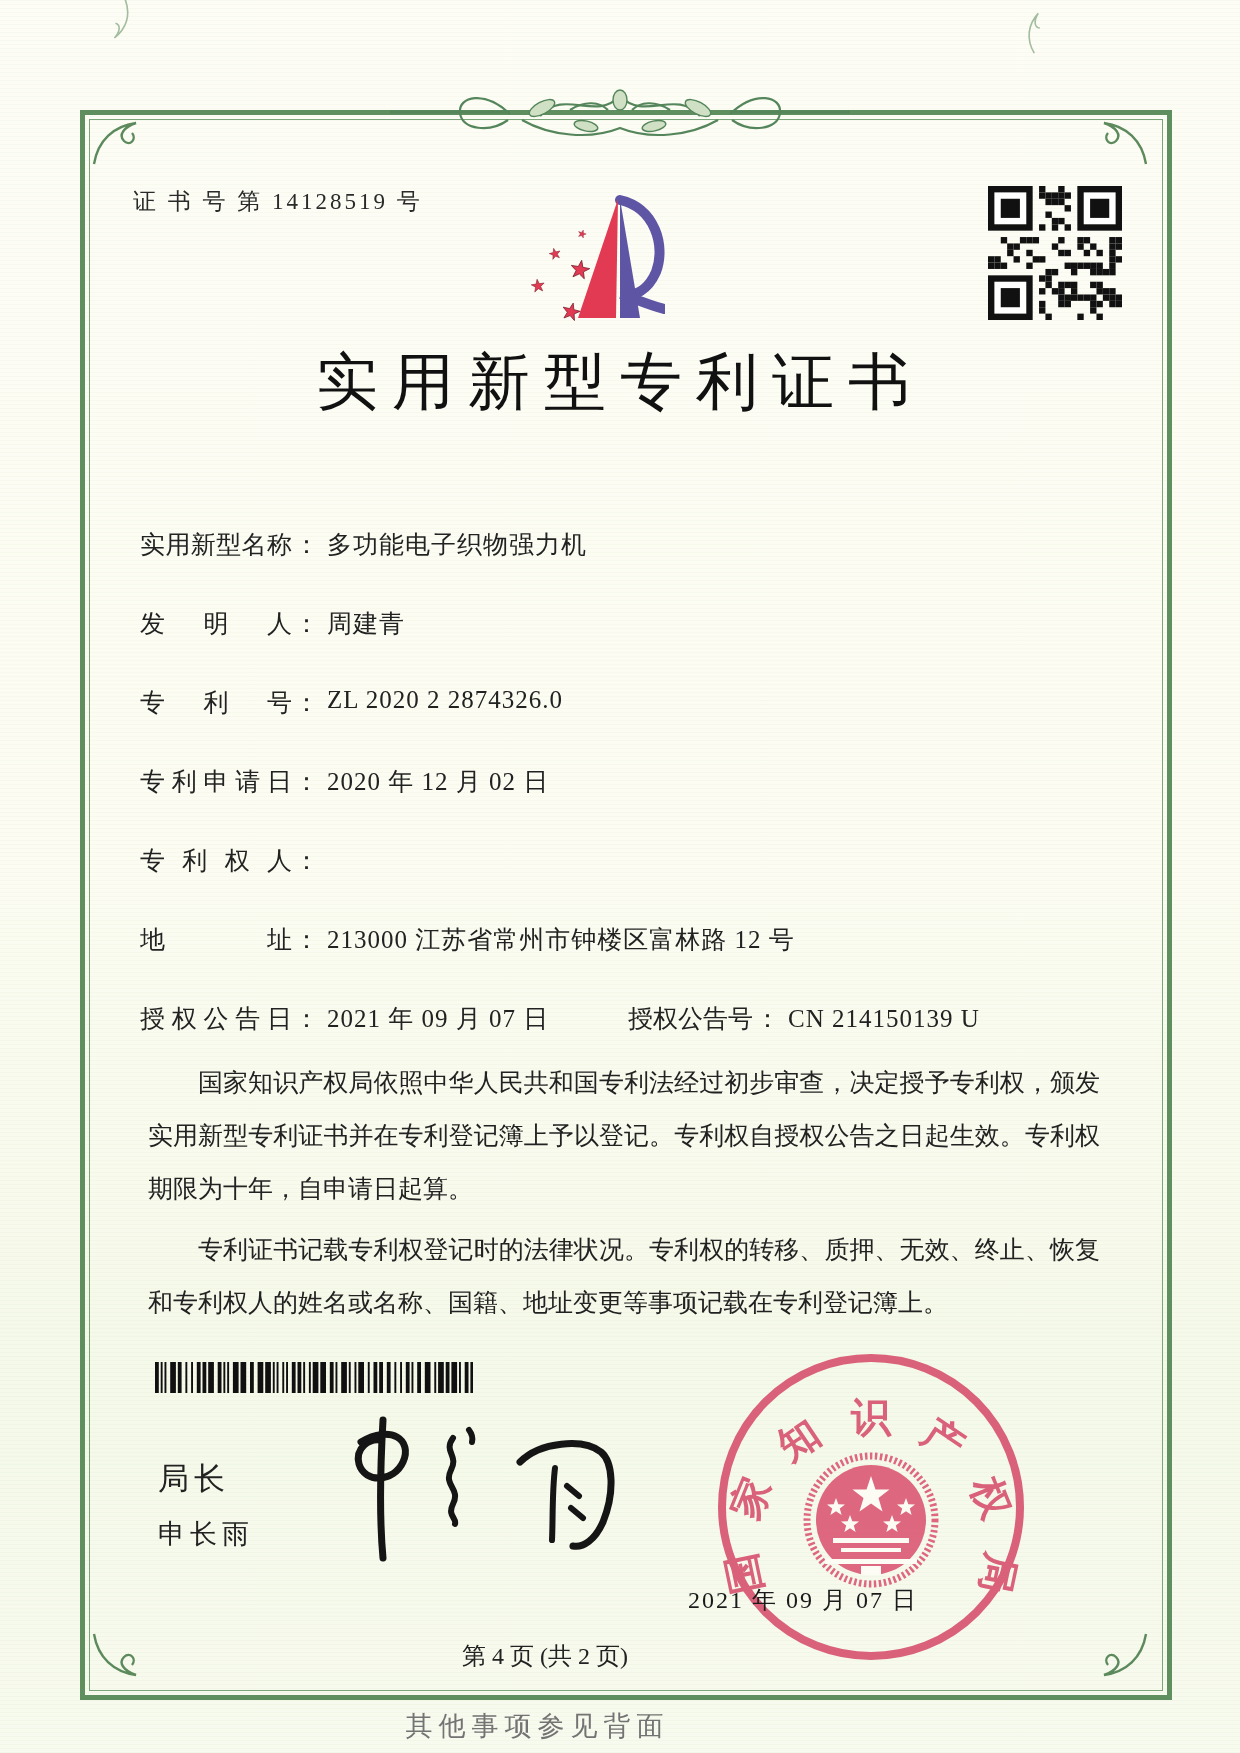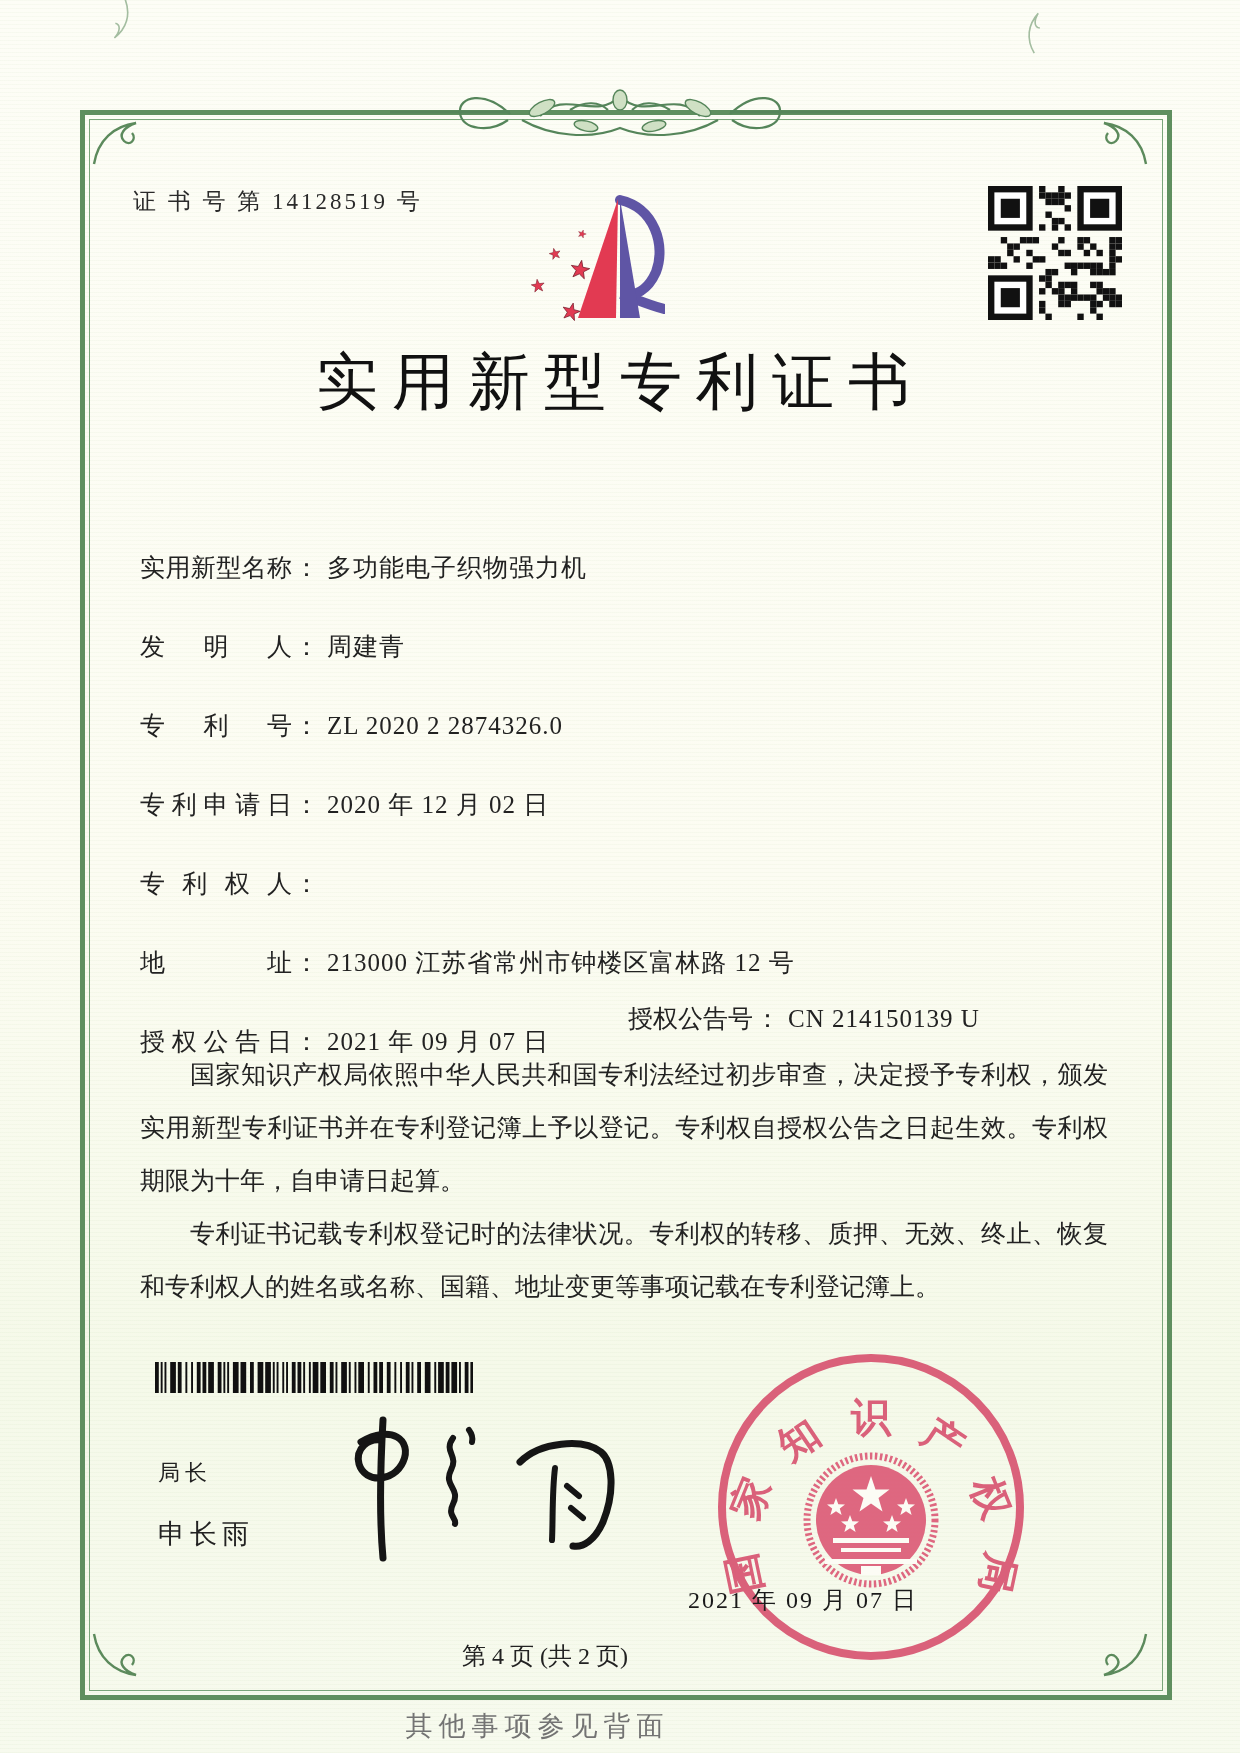--- a/index.html
+++ b/index.html
@@ -12,36 +12,36 @@
     content:"";position:absolute;inset:0;z-index:0;pointer-events:none;
     background:repeating-linear-gradient(0deg,rgba(170,200,150,.07) 0 1px,transparent 1px 4px);
   }
   .frame{position:absolute;left:80px;top:110px;width:1082px;height:1580px;
     border:5px solid var(--border-green,#5f8f5f);z-index:1;}
   .frame::after{content:"";position:absolute;inset:4px;border:1px solid #7aa57a}
   .certno{position:absolute;left:133px;top:186px;font-size:23px;letter-spacing:3px;z-index:2;color:#2a2a2a}
   .title{position:absolute;left:0;top:340px;width:1240px;text-align:center;
     font-size:62px;font-weight:normal;letter-spacing:14px;z-index:2;color:#111}
   .fields{position:absolute;left:140px;top:528px;width:975px;font-size:25px;z-index:2}
-  .frow{display:flex;align-items:center;height:79px;position:relative}
+  .frow{display:flex;align-items:flex-start;height:79px;position:relative}
   .flabel{display:inline-block;width:152px;text-align:justify;text-align-last:justify;flex:none}
   .fcolon{margin:0 8px 0 2px;flex:none}
   .fvalue{letter-spacing:1px;white-space:nowrap}
   .fpair2{position:absolute;left:488px;top:0;display:flex;align-items:baseline}
   .fpair2 .flabel2{flex:none}
   .paras{position:absolute;left:140px;top:1048px;width:968px;font-size:25px;line-height:53px;
     text-align:justify;z-index:2}
-  .paras p{margin:0;text-indent:2em}
+  .paras p{margin:8px;text-indent:2em}
   .graphic{position:absolute;z-index:2}
   #logo{left:465px;top:186px}
   #qr{left:988px;top:186px}
   #bc{left:155px;top:1362px}
   #sig{left:295px;top:1400px}
   #seal{left:712px;top:1348px;opacity:.93}
-  .sig-role{position:absolute;left:158px;top:1458px;font-size:22px;letter-spacing:5px;z-index:2}
+  .sig-role{position:absolute;left:158px;top:1458px;font-size:31px;letter-spacing:5px;z-index:2}
   .sig-name{position:absolute;left:158px;top:1516px;font-size:27px;letter-spacing:5px;z-index:2}
   .seal-date{position:absolute;left:688px;top:1584px;font-size:24px;letter-spacing:2px;
     color:#1a1a1a;z-index:3;white-space:nowrap}
   .pagenum{position:absolute;left:0;top:1640px;width:1090px;text-align:center;font-size:24px;z-index:2}
   .footnote{position:absolute;left:0;top:1708px;width:1075px;text-align:center;
     font-size:27px;letter-spacing:6px;z-index:2;color:#737373}
   .orn{position:absolute;z-index:2}
   .curl-tr{transform:scaleX(-1)}
   .curl-bl{transform:scaleY(-1)}
   .curl-br{transform:scale(-1,-1)}

